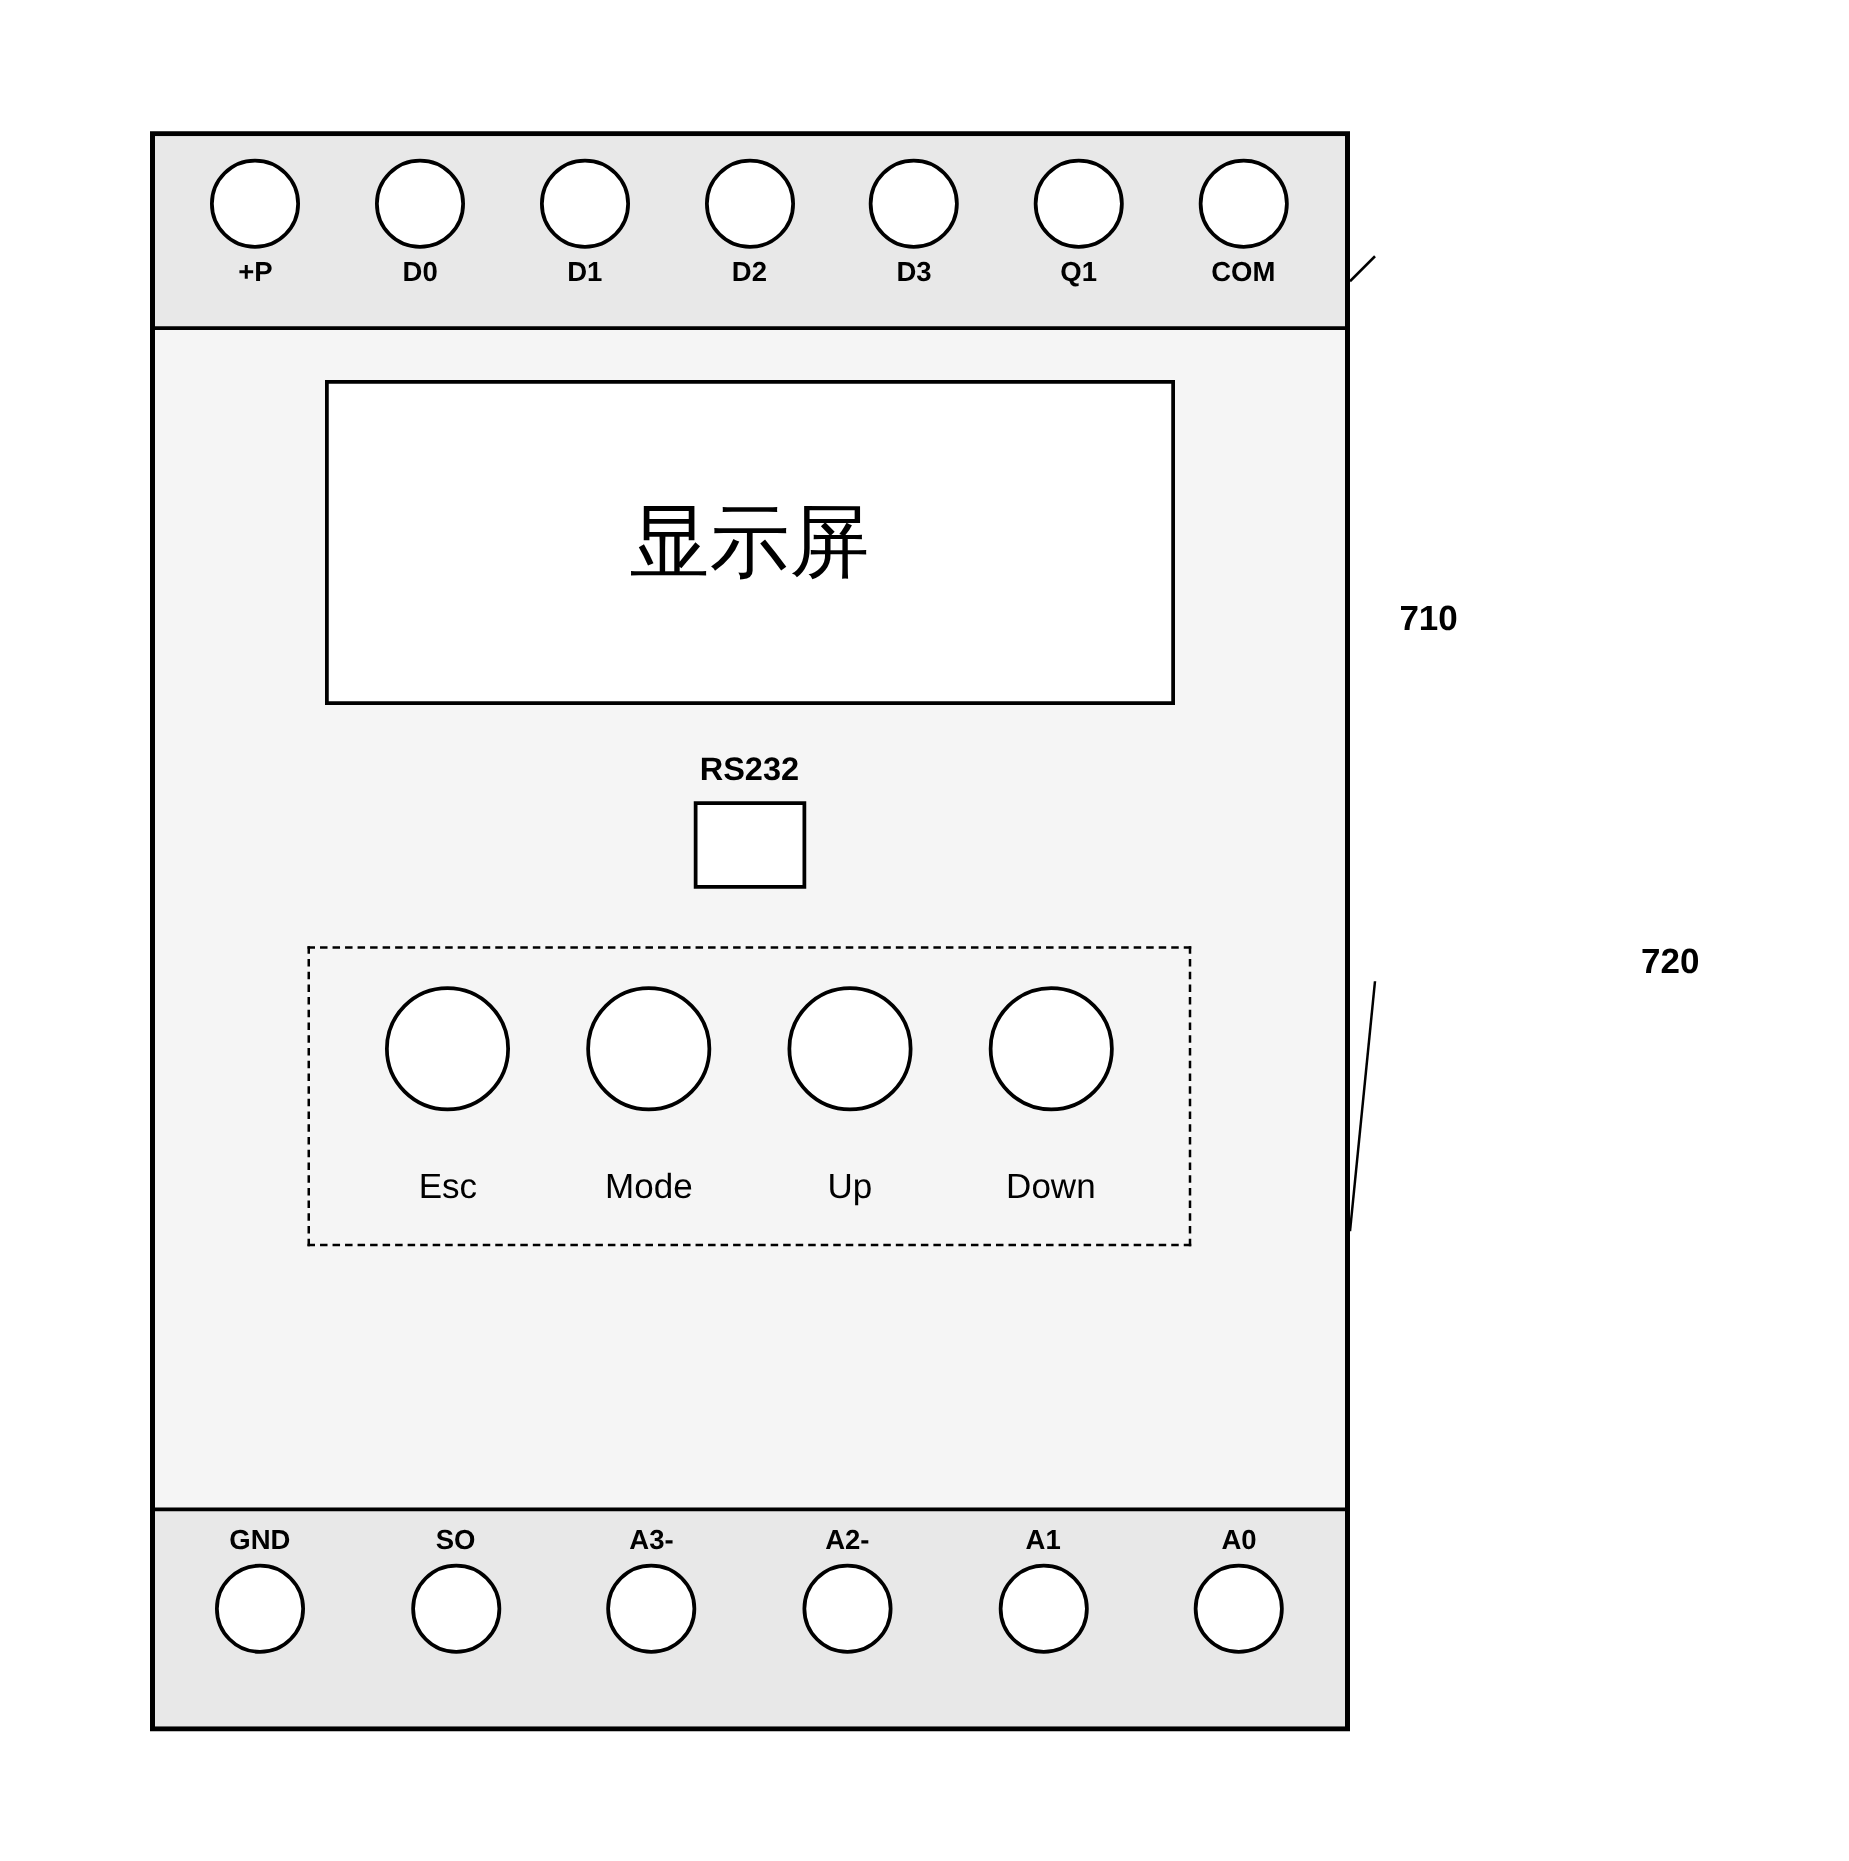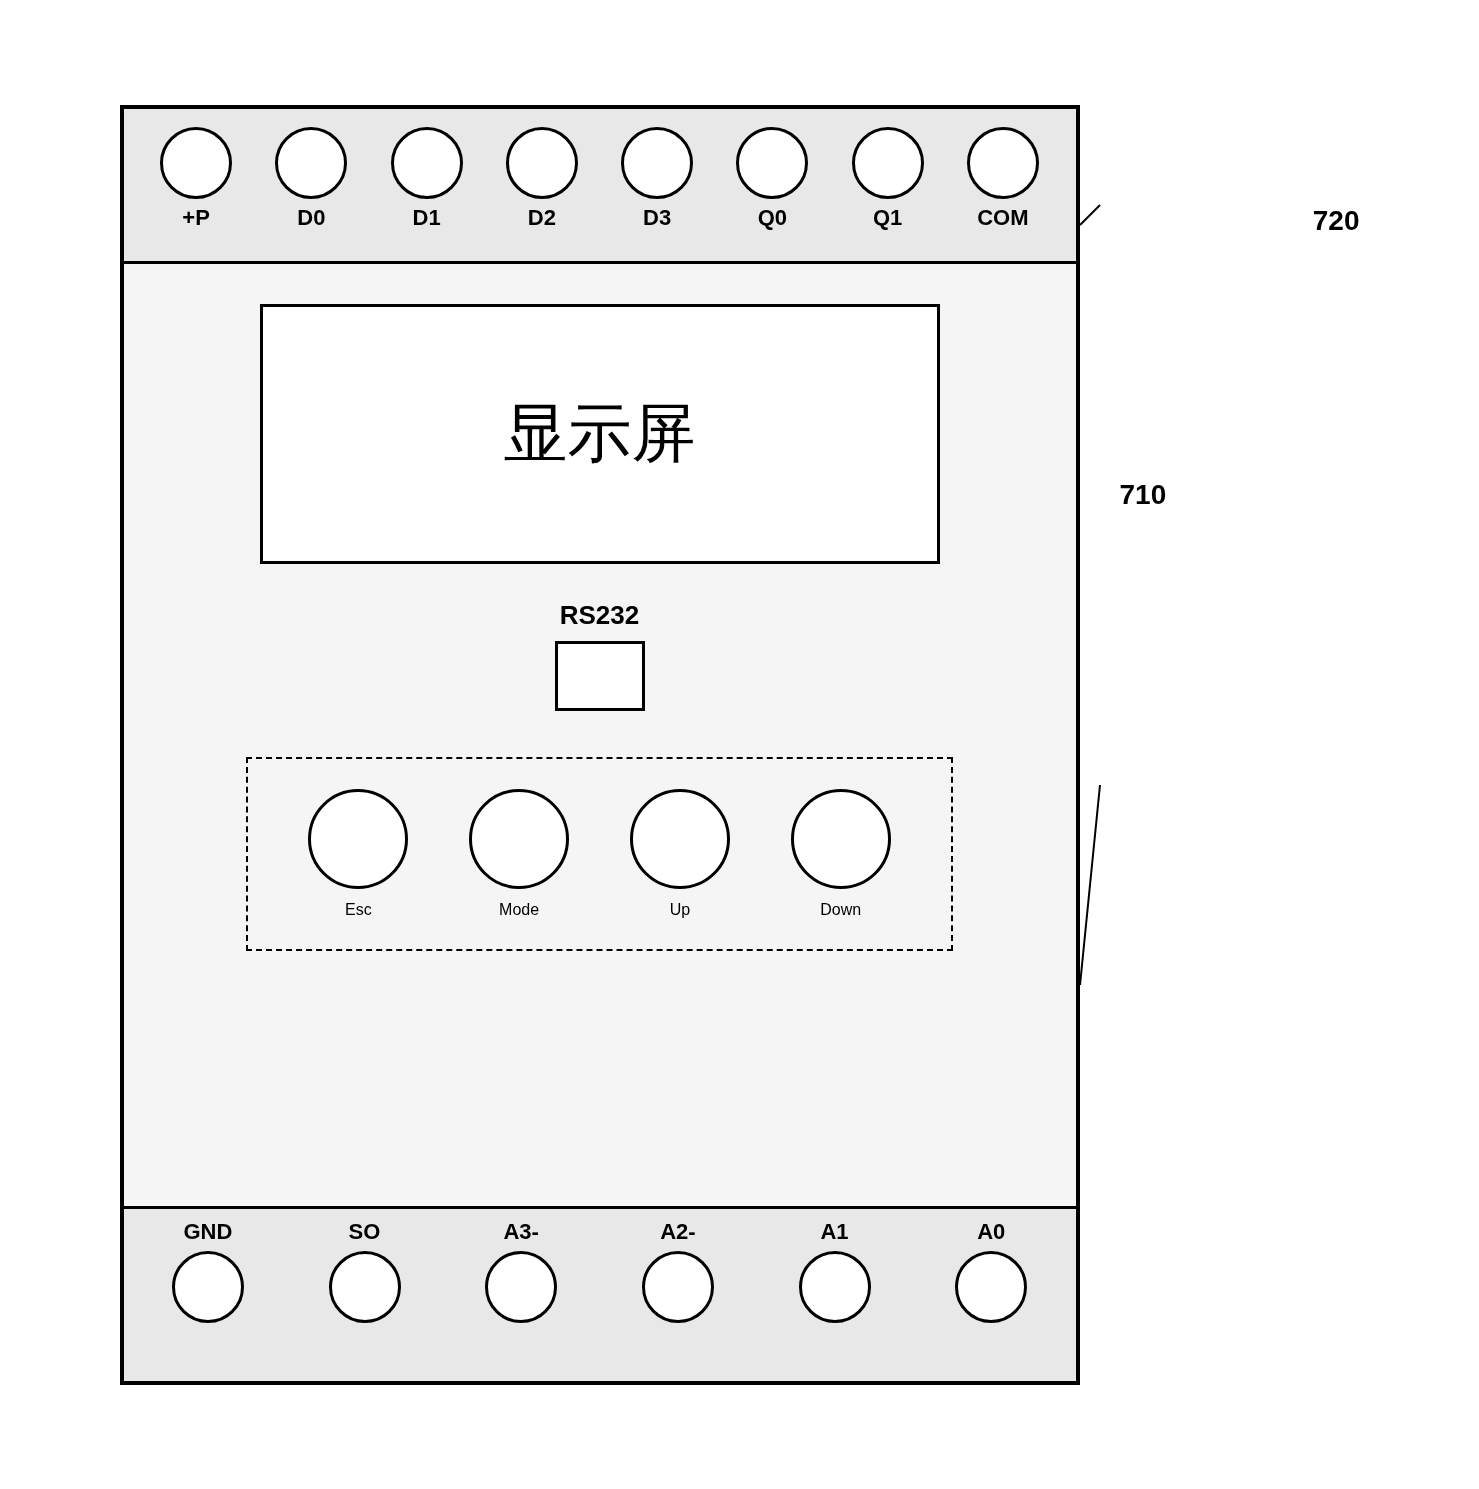--- a/index.html
+++ b/index.html
@@ -167,23 +167,24 @@
 
     .button-circle {
       width: 100px;
       height: 100px;
       border-radius: 50%;
       border: 3px solid #000;
       background: #ffffff;
     }
 
     .button-label {
-      font-size: 16px;
+      font-size: 28px;
       font-weight: normal;
       color: #000;
+      margin-top: 32px;
     }
 
     
     .bottom-strip {
       background: #e8e8e8;
       border-top: 3px solid #000;
       padding: 10px 20px 18px 20px;
       display: flex;
       flex-direction: column;
       align-items: center;
@@ -221,24 +222,20 @@
               <div class="connector-circle"></div>
               <span class="connector-label">D1</span>
             </div>
             <div class="connector-item">
               <div class="connector-circle"></div>
               <span class="connector-label">D2</span>
             </div>
             <div class="connector-item">
               <div class="connector-circle"></div>
               <span class="connector-label">D3</span>
-            </div>
-            <div class="connector-item">
-              <div class="connector-circle"></div>
-              <span class="connector-label">Q0</span>
             </div>
             <div class="connector-item">
               <div class="connector-circle"></div>
               <span class="connector-label">Q1</span>
             </div>
             <div class="connector-item">
               <div class="connector-circle"></div>
               <span class="connector-label">COM</span>
             </div>
           </div>
@@ -310,21 +307,21 @@
             </div>
           </div>
       </div>
 
     </div>
 
     <div style="position:relative; width:280px; display:flex; flex-direction:row; justify-content:space-between; height:1280px; padding: 100px 0 600px 40px;">
       <div style="display:flex; align-items:center; gap:10px;">
         <span style="font-size:28px; font-weight:bold; color:#000;">710</span>
       </div>
-      <div style="display:flex; align-items:flex-start; gap:10px;">
+      <div style="display:flex; align-items:flex-end; gap:10px;">
         <span style="font-size:28px; font-weight:bold; color:#000;">720</span>
       </div>
     </div>
 
   <svg style="position: absolute; top: 0px; left: 0px; width: 100%; height: 100%; pointer-events: none; overflow: visible;">
         <line x1="980" y1="100" x2="960" y2="120" stroke="#000" stroke-width="2"></line>
         <line x1="980" y1="680" x2="960" y2="880" stroke="#000" stroke-width="2"></line>
       </svg>
     </div>
 </div>

